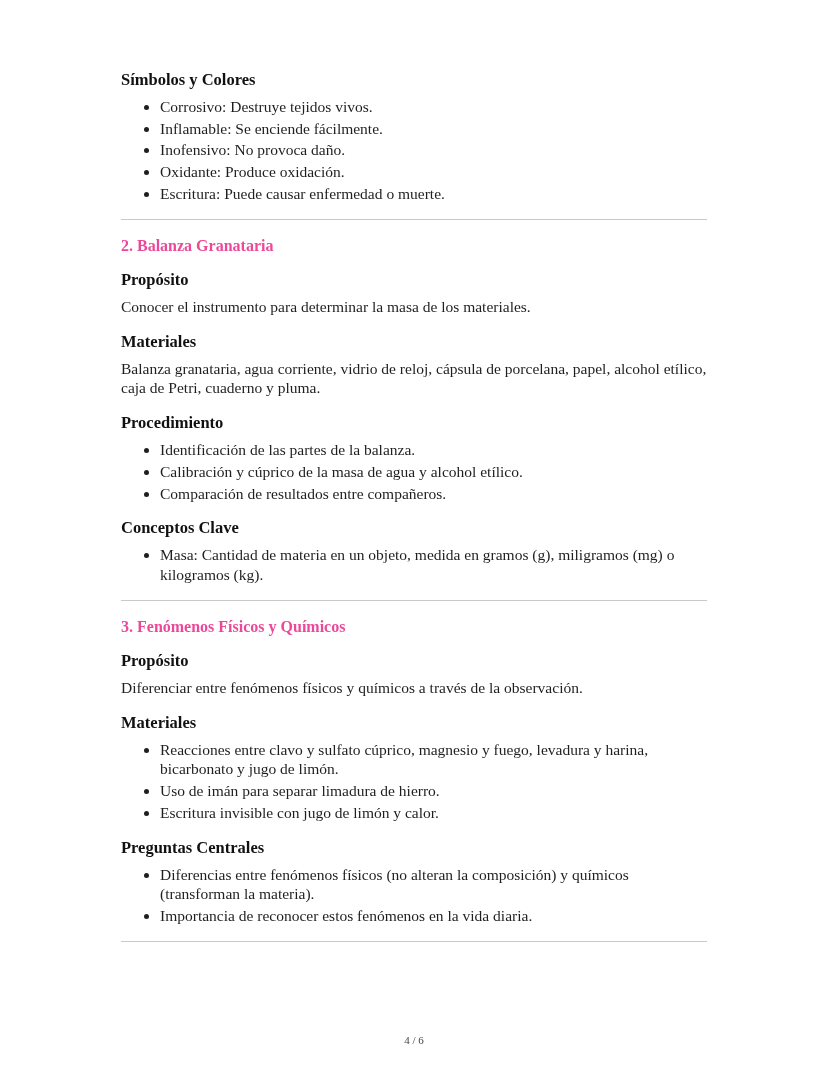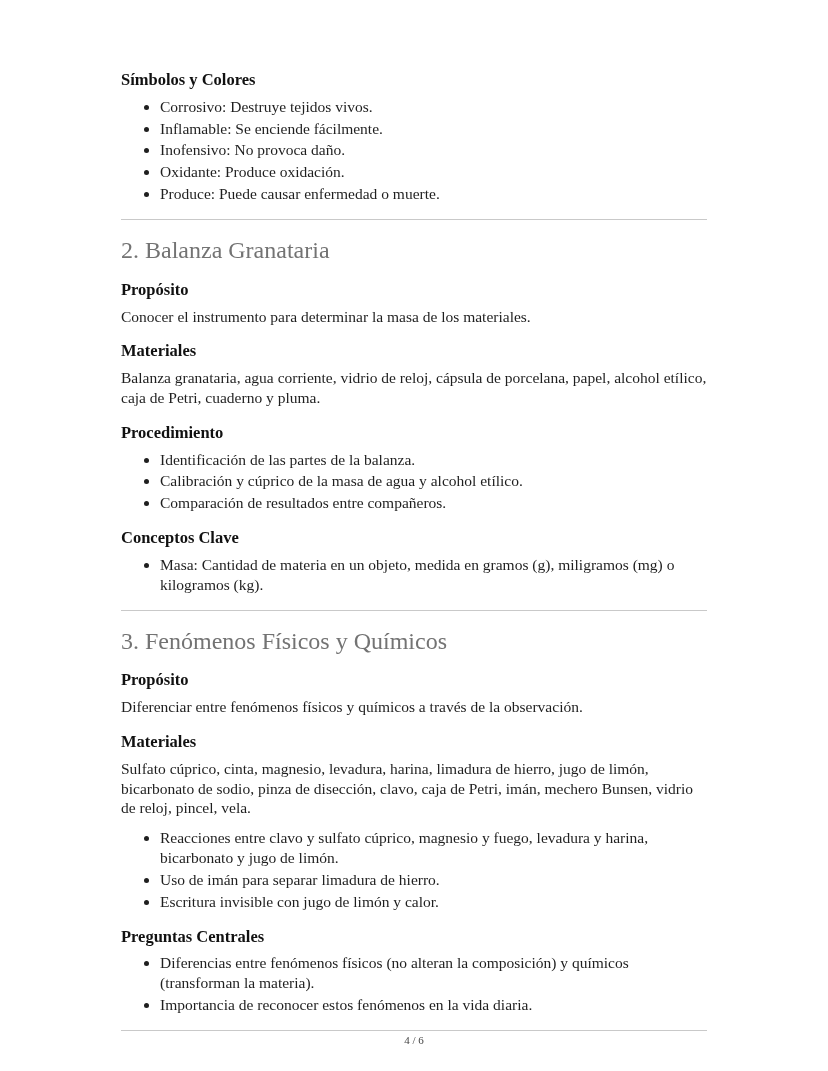--- a/index.html
+++ b/index.html
@@ -19,23 +19,23 @@
   }
   .content {
     position: absolute;
     left: 121px;
     top: 70px;
     width: 586px;
     font-size: 15.5px;
     line-height: 1.28;
   }
   h2 {
-    font-size: 24px;
-    font-weight: normal;
-    color: #737373;
+    font-size: 16px;
+    font-weight: bold;
+    color: #ec4899;
     margin: 16px 0 10px 0;
     line-height: 1.2;
   }
   h3 {
     font-size: 16.5px;
     font-weight: bold;
     color: #111111;
     margin: 15px 0 7px 0;
     line-height: 1.2;
   }
@@ -78,21 +78,21 @@
 
 <div class="page">
   <div class="content">
 
     <h3 class="first-heading">Símbolos y Colores</h3>
     <ul>
       <li><span class="lbl">Corrosivo:</span><span>Destruye tejidos vivos.</span></li>
       <li><span class="lbl">Inflamable:</span><span>Se enciende fácilmente.</span></li>
       <li><span class="lbl">Inofensivo:</span><span>No provoca daño.</span></li>
       <li><span class="lbl">Oxidante:</span><span>Produce oxidación.</span></li>
-      <li><span class="lbl">Produce:</span><span>Puede causar enfermedad o muerte.</span></li>
+      <li><span class="lbl">Escritura:</span><span>Puede causar enfermedad o muerte.</span></li>
     </ul>
 
     <hr>
 
     <h2>2. Balanza Granataria</h2>
 
     <h3>Propósito</h3>
     <p>Conocer el instrumento para determinar la masa de los materiales.</p>
 
     <h3>Materiales</h3>
@@ -111,21 +111,20 @@
     </ul>
 
     <hr>
 
     <h2>3. Fenómenos Físicos y Químicos</h2>
 
     <h3>Propósito</h3>
     <p>Diferenciar entre fenómenos físicos y químicos a través de la observación.</p>
 
     <h3>Materiales</h3>
-    <p>Sulfato cúprico, cinta, magnesio, levadura, harina, limadura de hierro, jugo de limón, bicarbonato de sodio, pinza de disección, clavo, caja de Petri, imán, mechero Bunsen, vidrio de reloj, pincel, vela.</p>
 
     <ul>
       <li>Reacciones entre clavo y sulfato cúprico, magnesio y fuego, levadura y harina, bicarbonato y jugo de limón.</li>
       <li>Uso de imán para separar limadura de hierro.</li>
       <li>Escritura invisible con jugo de limón y calor.</li>
     </ul>
 
     <h3>Preguntas Centrales</h3>
     <ul>
       <li>Diferencias entre fenómenos físicos (no alteran la composición) y químicos (transforman la materia).</li>

